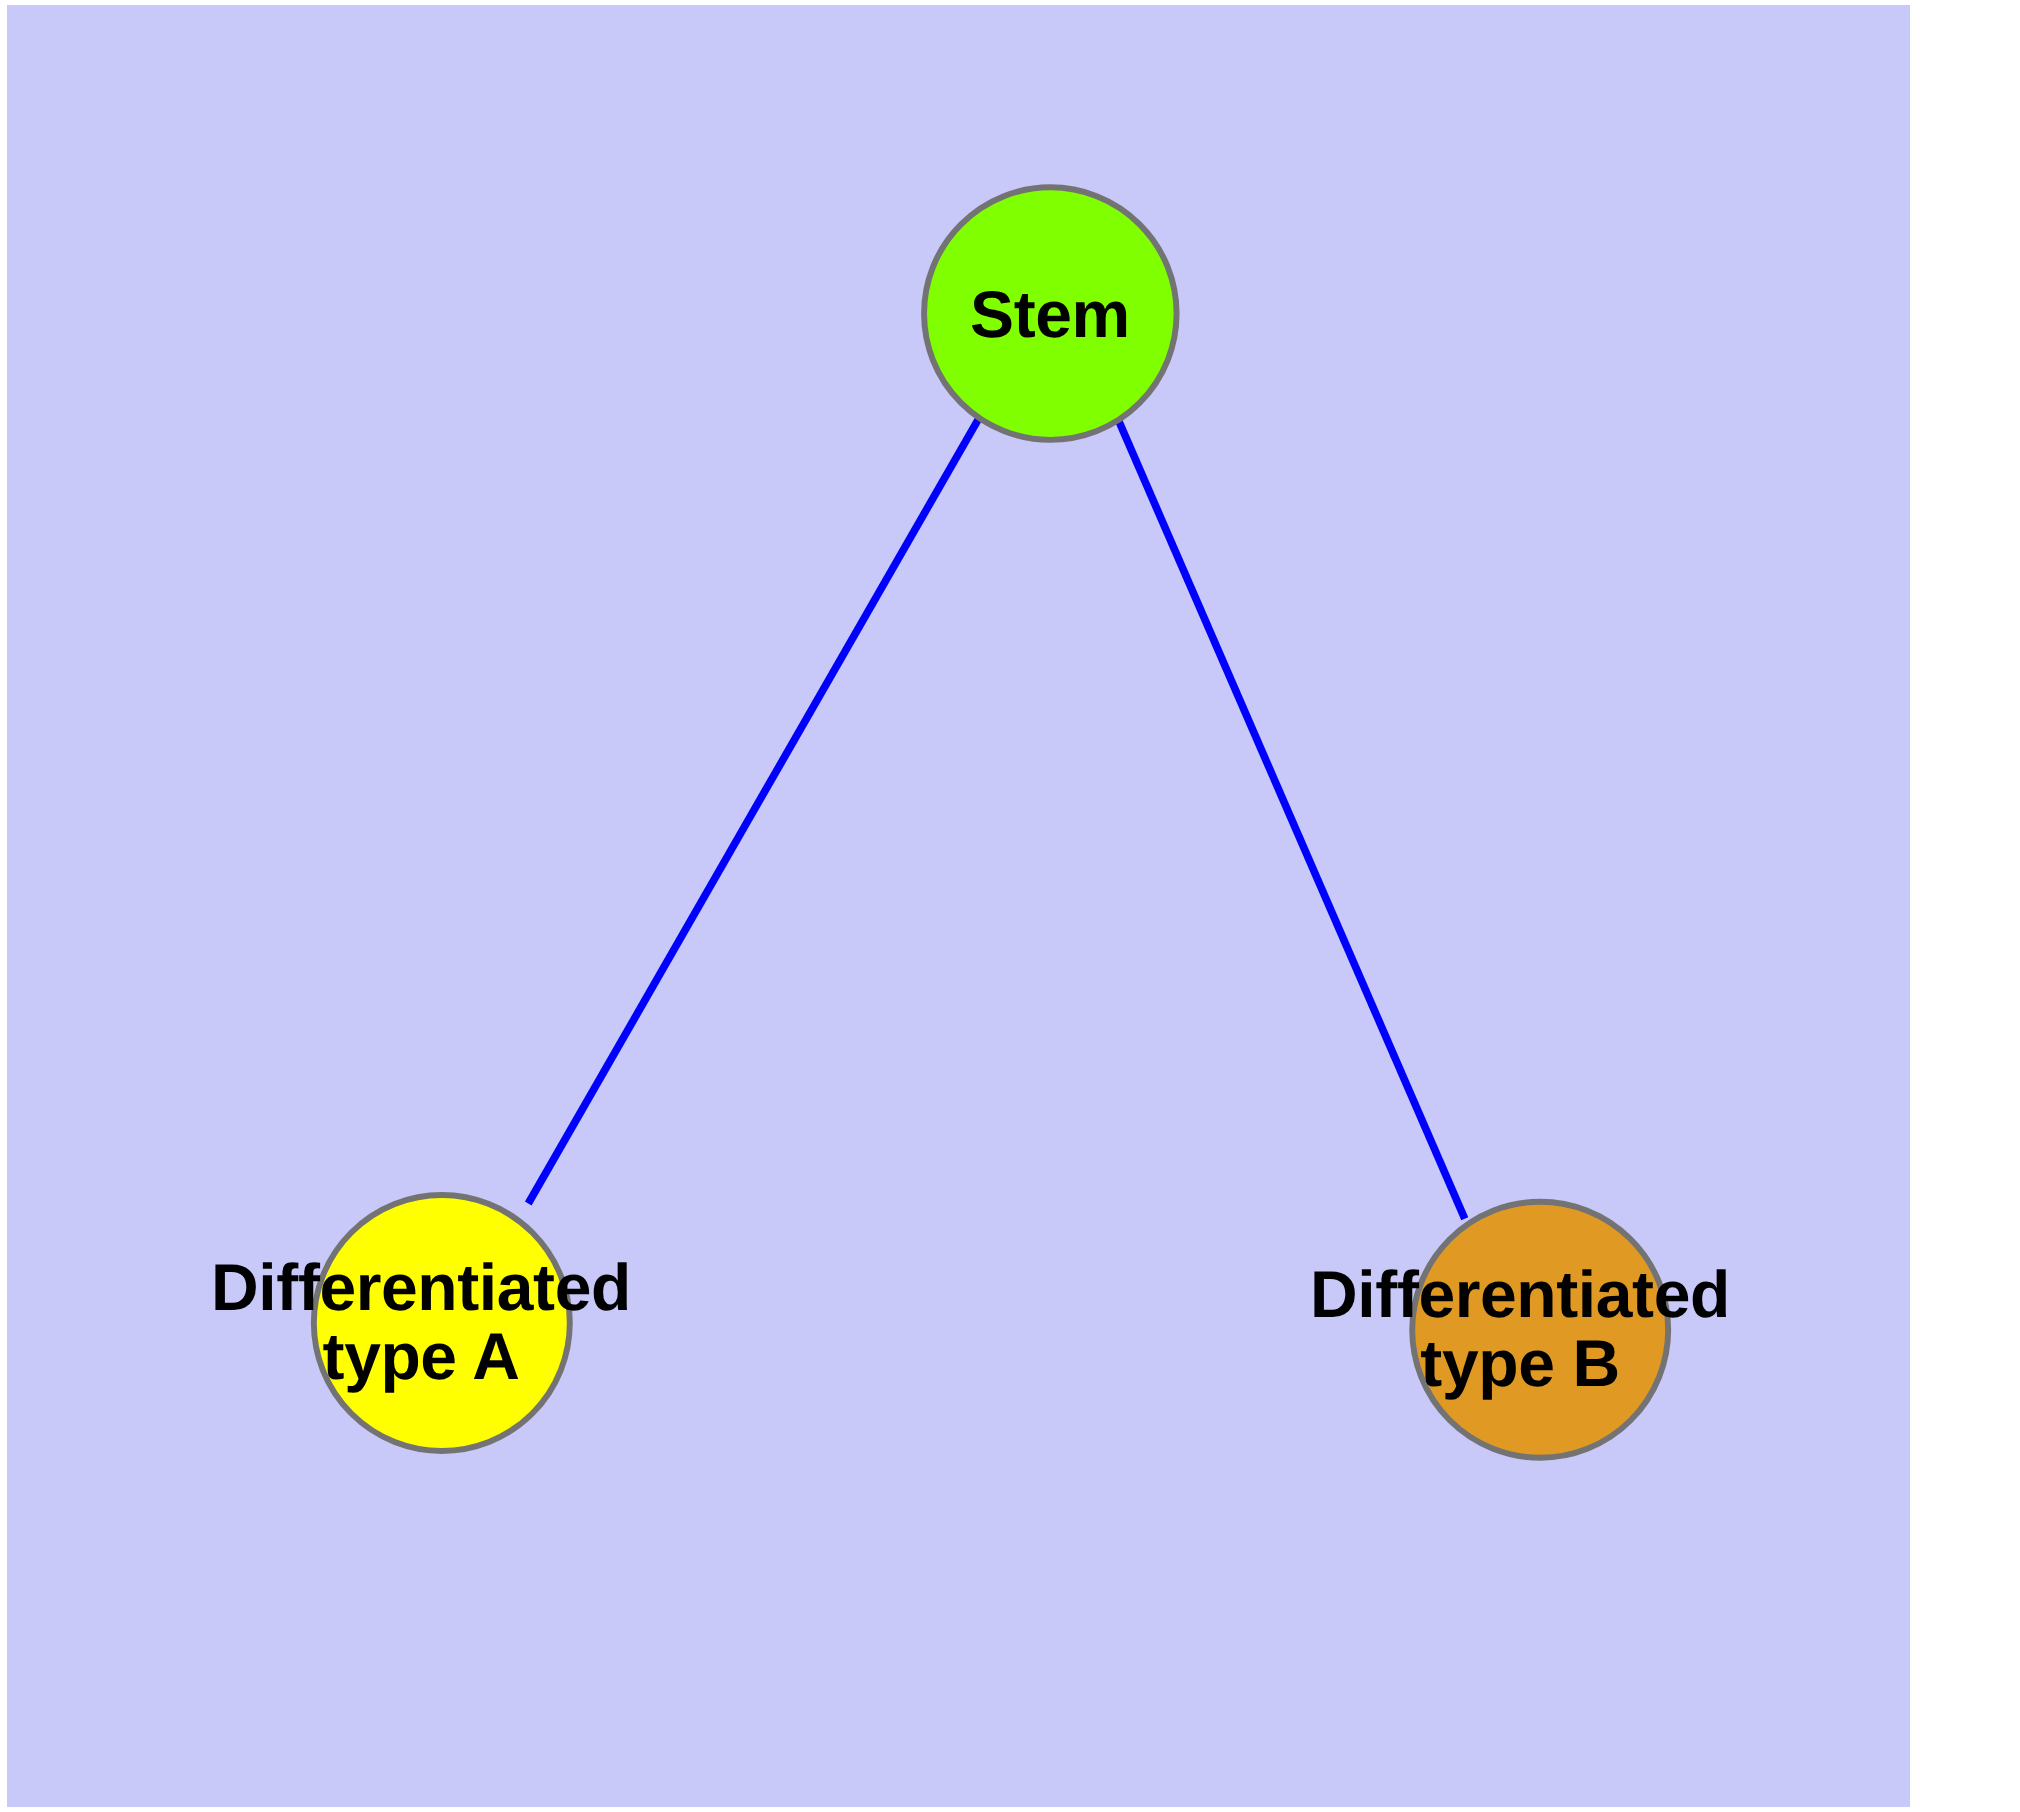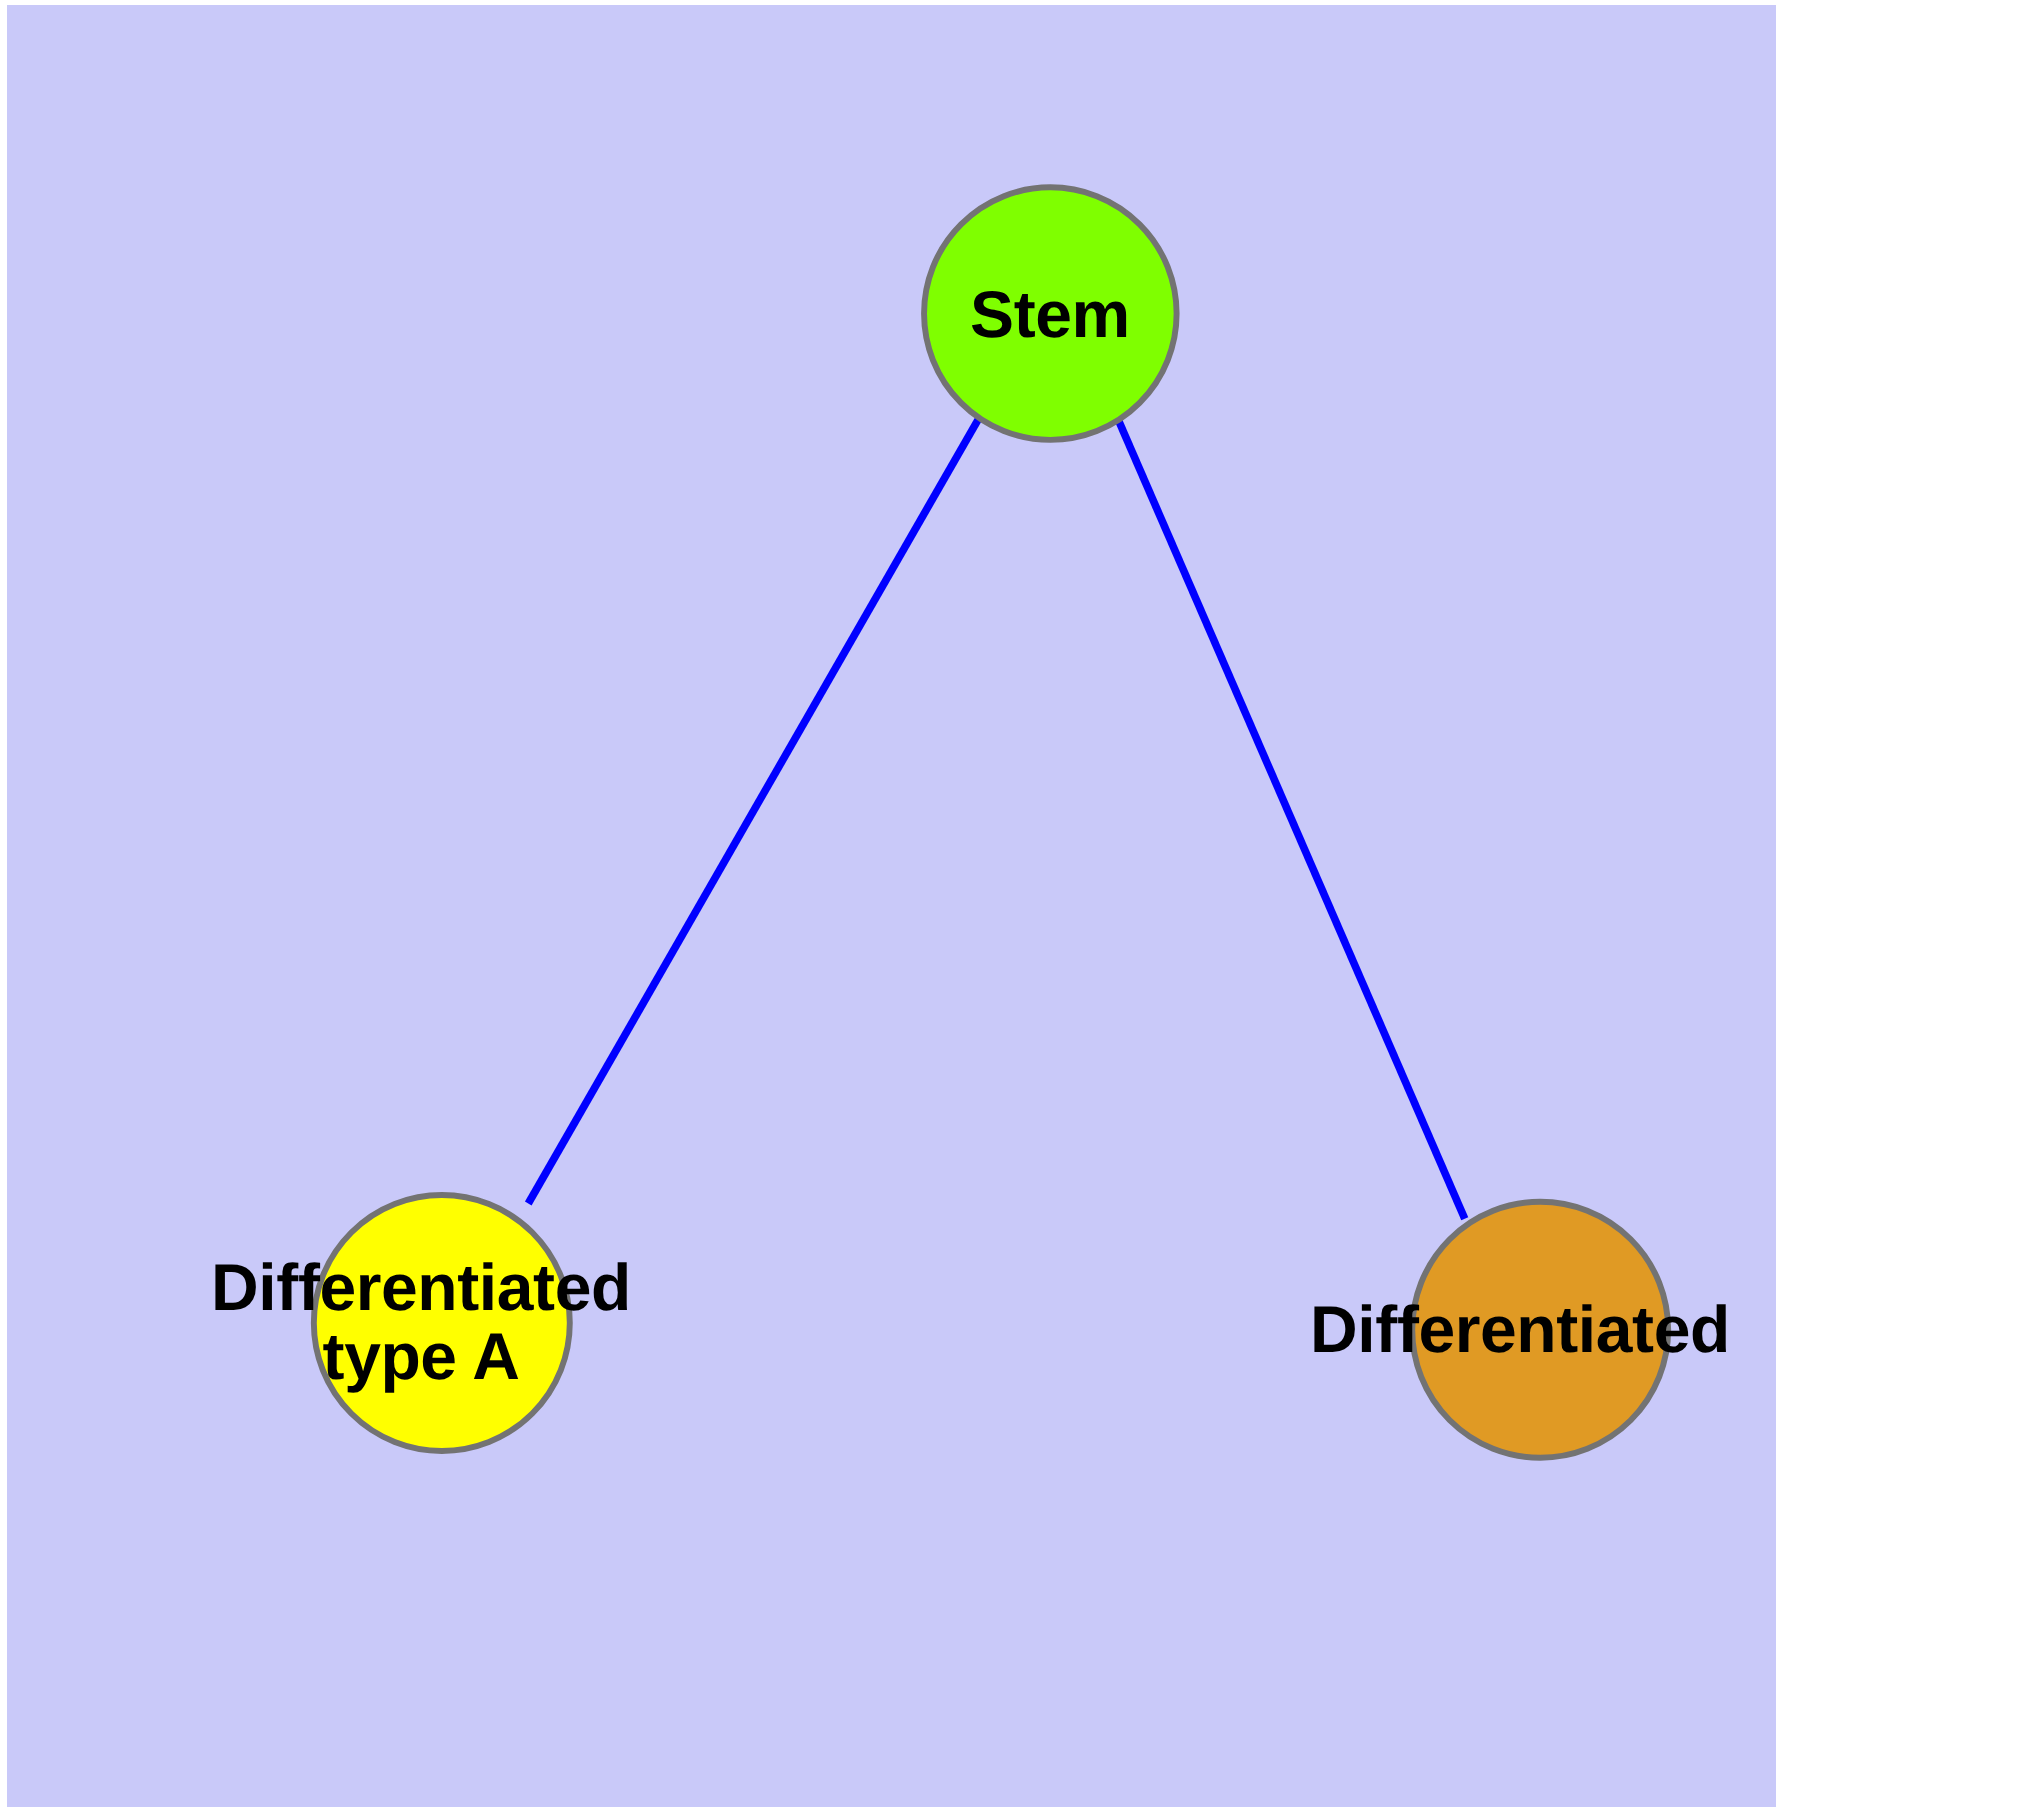--- a/index.html
+++ b/index.html
@@ -3,21 +3,21 @@
 <meta charset="utf-8">
 <title>Cell Differentiation Graph</title>
 <style>
   html, body {
     margin: 0;
     padding: 0;
     background: #ffffff;
   }
   #canvas {
     position: relative;
-    width: 1776px;
+    width: 1910px;
     height: 1812px;
     background: #ffffff;
     overflow: hidden;
     font-family: "Liberation Sans", "DejaVu Sans", sans-serif;
   }
   #plot-area {
     position: absolute;
     left: 6.8px;
     top: 5.1px;
     width: 2007px;
@@ -71,15 +71,15 @@
       <circle class="node-circle" cx="1239" cy="370" r="149" fill="#7fff00"></circle>
       <circle class="node-circle" cx="521" cy="1561" r="151" fill="#ffff00"></circle>
       <circle class="node-circle" cx="1817" cy="1569" r="151" fill="#e09a24"></circle>
     </g>
   </svg>
 
   <div class="node-label" style="left:1050px; top:314px;">Stem</div>
 
   <div class="node-label" style="left:421px; top:1322px;"><span>Differentiated</span><br><span>type A</span></div>
 
-  <div class="node-label" style="left:1520px; top:1329px;"><span>Differentiated</span><br></div>
+  <div class="node-label" style="left:1520px; top:1329px;"><span>Differentiated</span><br><span>type B</span></div>
 </div>
 
 
 </body></html>

